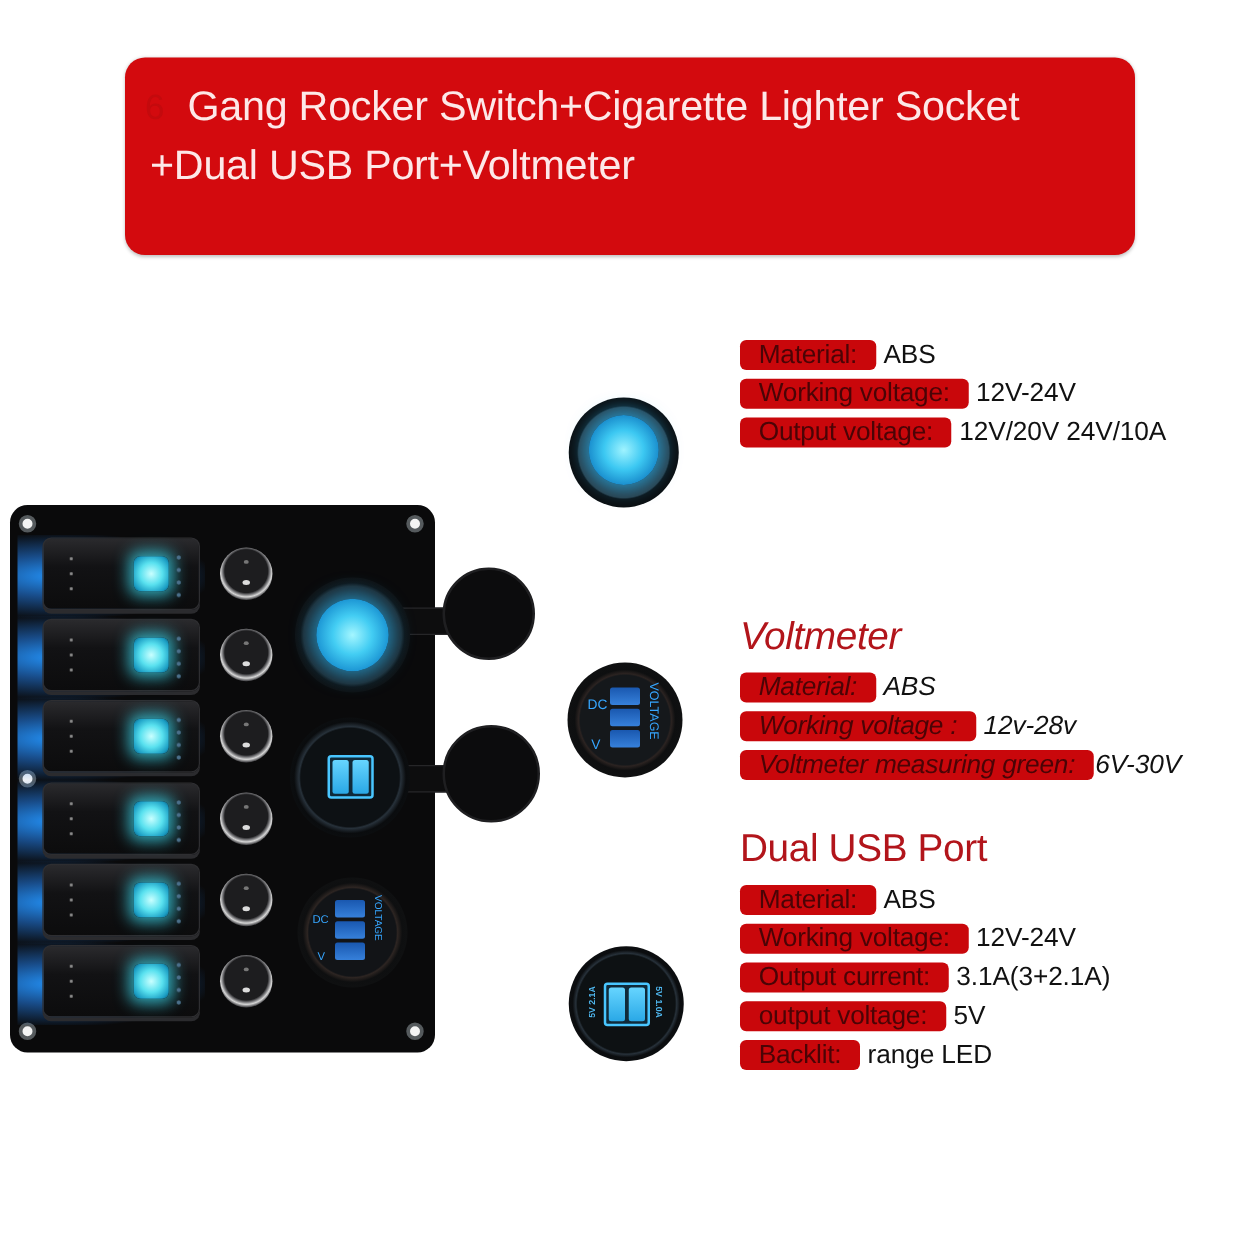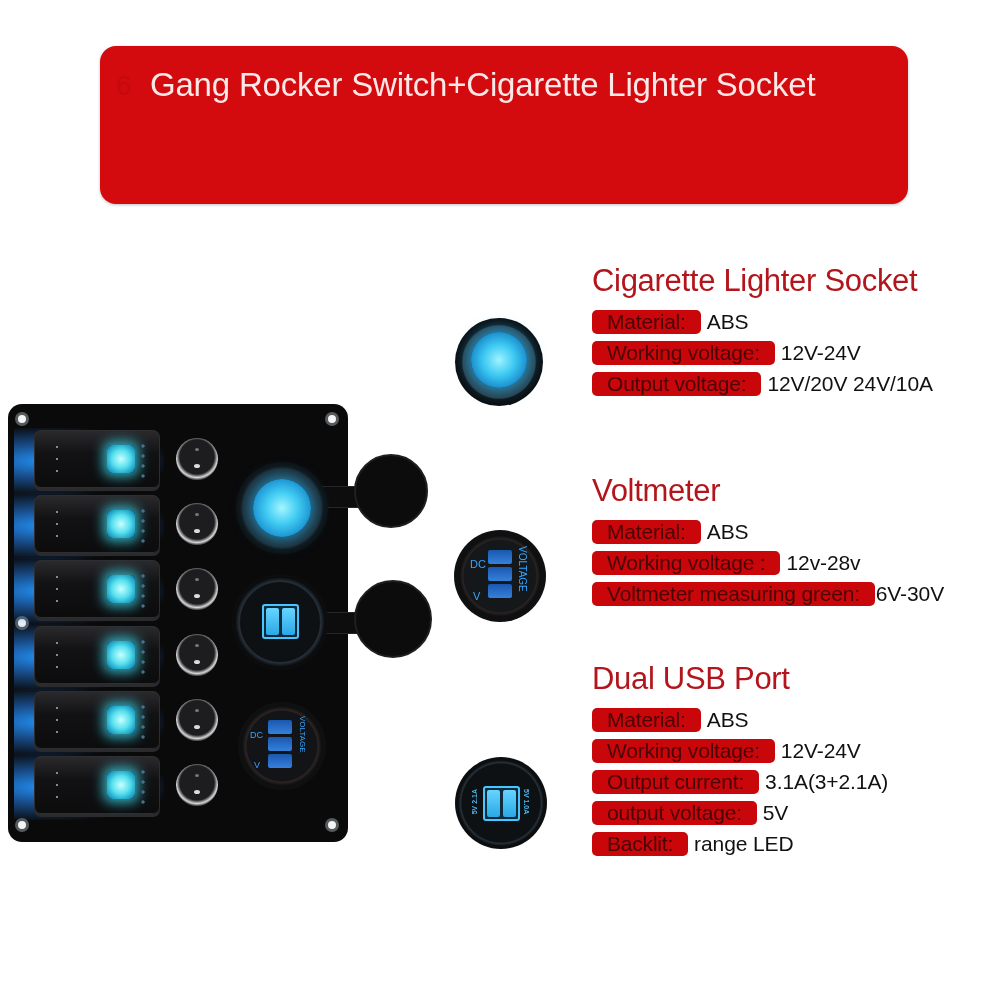--- a/index.html
+++ b/index.html
@@ -110,20 +110,21 @@
     position: absolute; left: 230px; top: 298px; width: 88px; height: 88px; border-radius: 50%;
     background: radial-gradient(circle, #121417 0 56%, #2d2522 58%, #0e0f10 64%, #141516 100%);
   }
 </style>
 </head>
 <body>
 
 <div class="banner">
   <span class="banner-num">6</span>
   <div class="banner-line1">Gang Rocker Switch+Cigarette Lighter Socket</div>
+  <div class="banner-line2">+Dual USB Port+Voltmeter</div>
 </div>
 
 <div class="panel">
   <div class="screw" style="left:7px;top:8px;"></div>
   <div class="screw" style="left:317px;top:8px;"></div>
   <div class="screw" style="left:7px;top:212px;"></div>
   <div class="screw" style="left:7px;top:414px;"></div>
   <div class="screw" style="left:317px;top:414px;"></div>
 
   <div class="rocker-glow" style="top:24px;"></div>
@@ -195,21 +196,20 @@
     <span class="vm-text" style="left:12px;top:28px;font-size:9px;">DC</span>
     <span class="vm-text" style="left:16px;top:58px;font-size:9px;">V</span>
     <span class="vm-text vert" style="left:60px;top:14px;font-size:8px;">VOLTAGE</span>
   </div>
 </div>
 
 <div class="comp comp-lighter">
   <div class="glow"></div>
 </div>
 <div class="spec" style="top:262px;">
-  <div class="spec-title">Cigarette Lighter Socket</div>
   <div class="spec-row" style="margin-top:6px;">
     <span class="spec-label">Material:</span>
     <span class="spec-value">ABS</span>
   </div>
   <div class="spec-row">
     <span class="spec-label">Working voltage:</span>
     <span class="spec-value">12V-24V</span>
   </div>
   <div class="spec-row">
     <span class="spec-label">Output voltage:</span>
@@ -220,21 +220,21 @@
 <div class="comp comp-voltmeter">
   <div class="vm-digits">
       <div class="vm-seg"></div>
       <div class="vm-seg"></div>
       <div class="vm-seg"></div>
     </div>
   <span class="vm-text" style="left:16px;top:28px;">DC</span>
   <span class="vm-text" style="left:19px;top:60px;">V</span>
   <span class="vm-text vert" style="left:63px;top:16px;font-size:10px;">VOLTAGE</span>
 </div>
-<div class="spec" style="top:472px;">
+<div class="spec" style="top:490px;font-style:italic;">
   <div class="spec-title">Voltmeter</div>
   <div class="spec-row" style="margin-top:6px;">
     <span class="spec-label">Material:</span>
     <span class="spec-value">ABS</span>
   </div>
   <div class="spec-row">
     <span class="spec-label">Working voltage :</span>
     <span class="spec-value">12v-28v</span>
   </div>
   <div class="spec-row">

